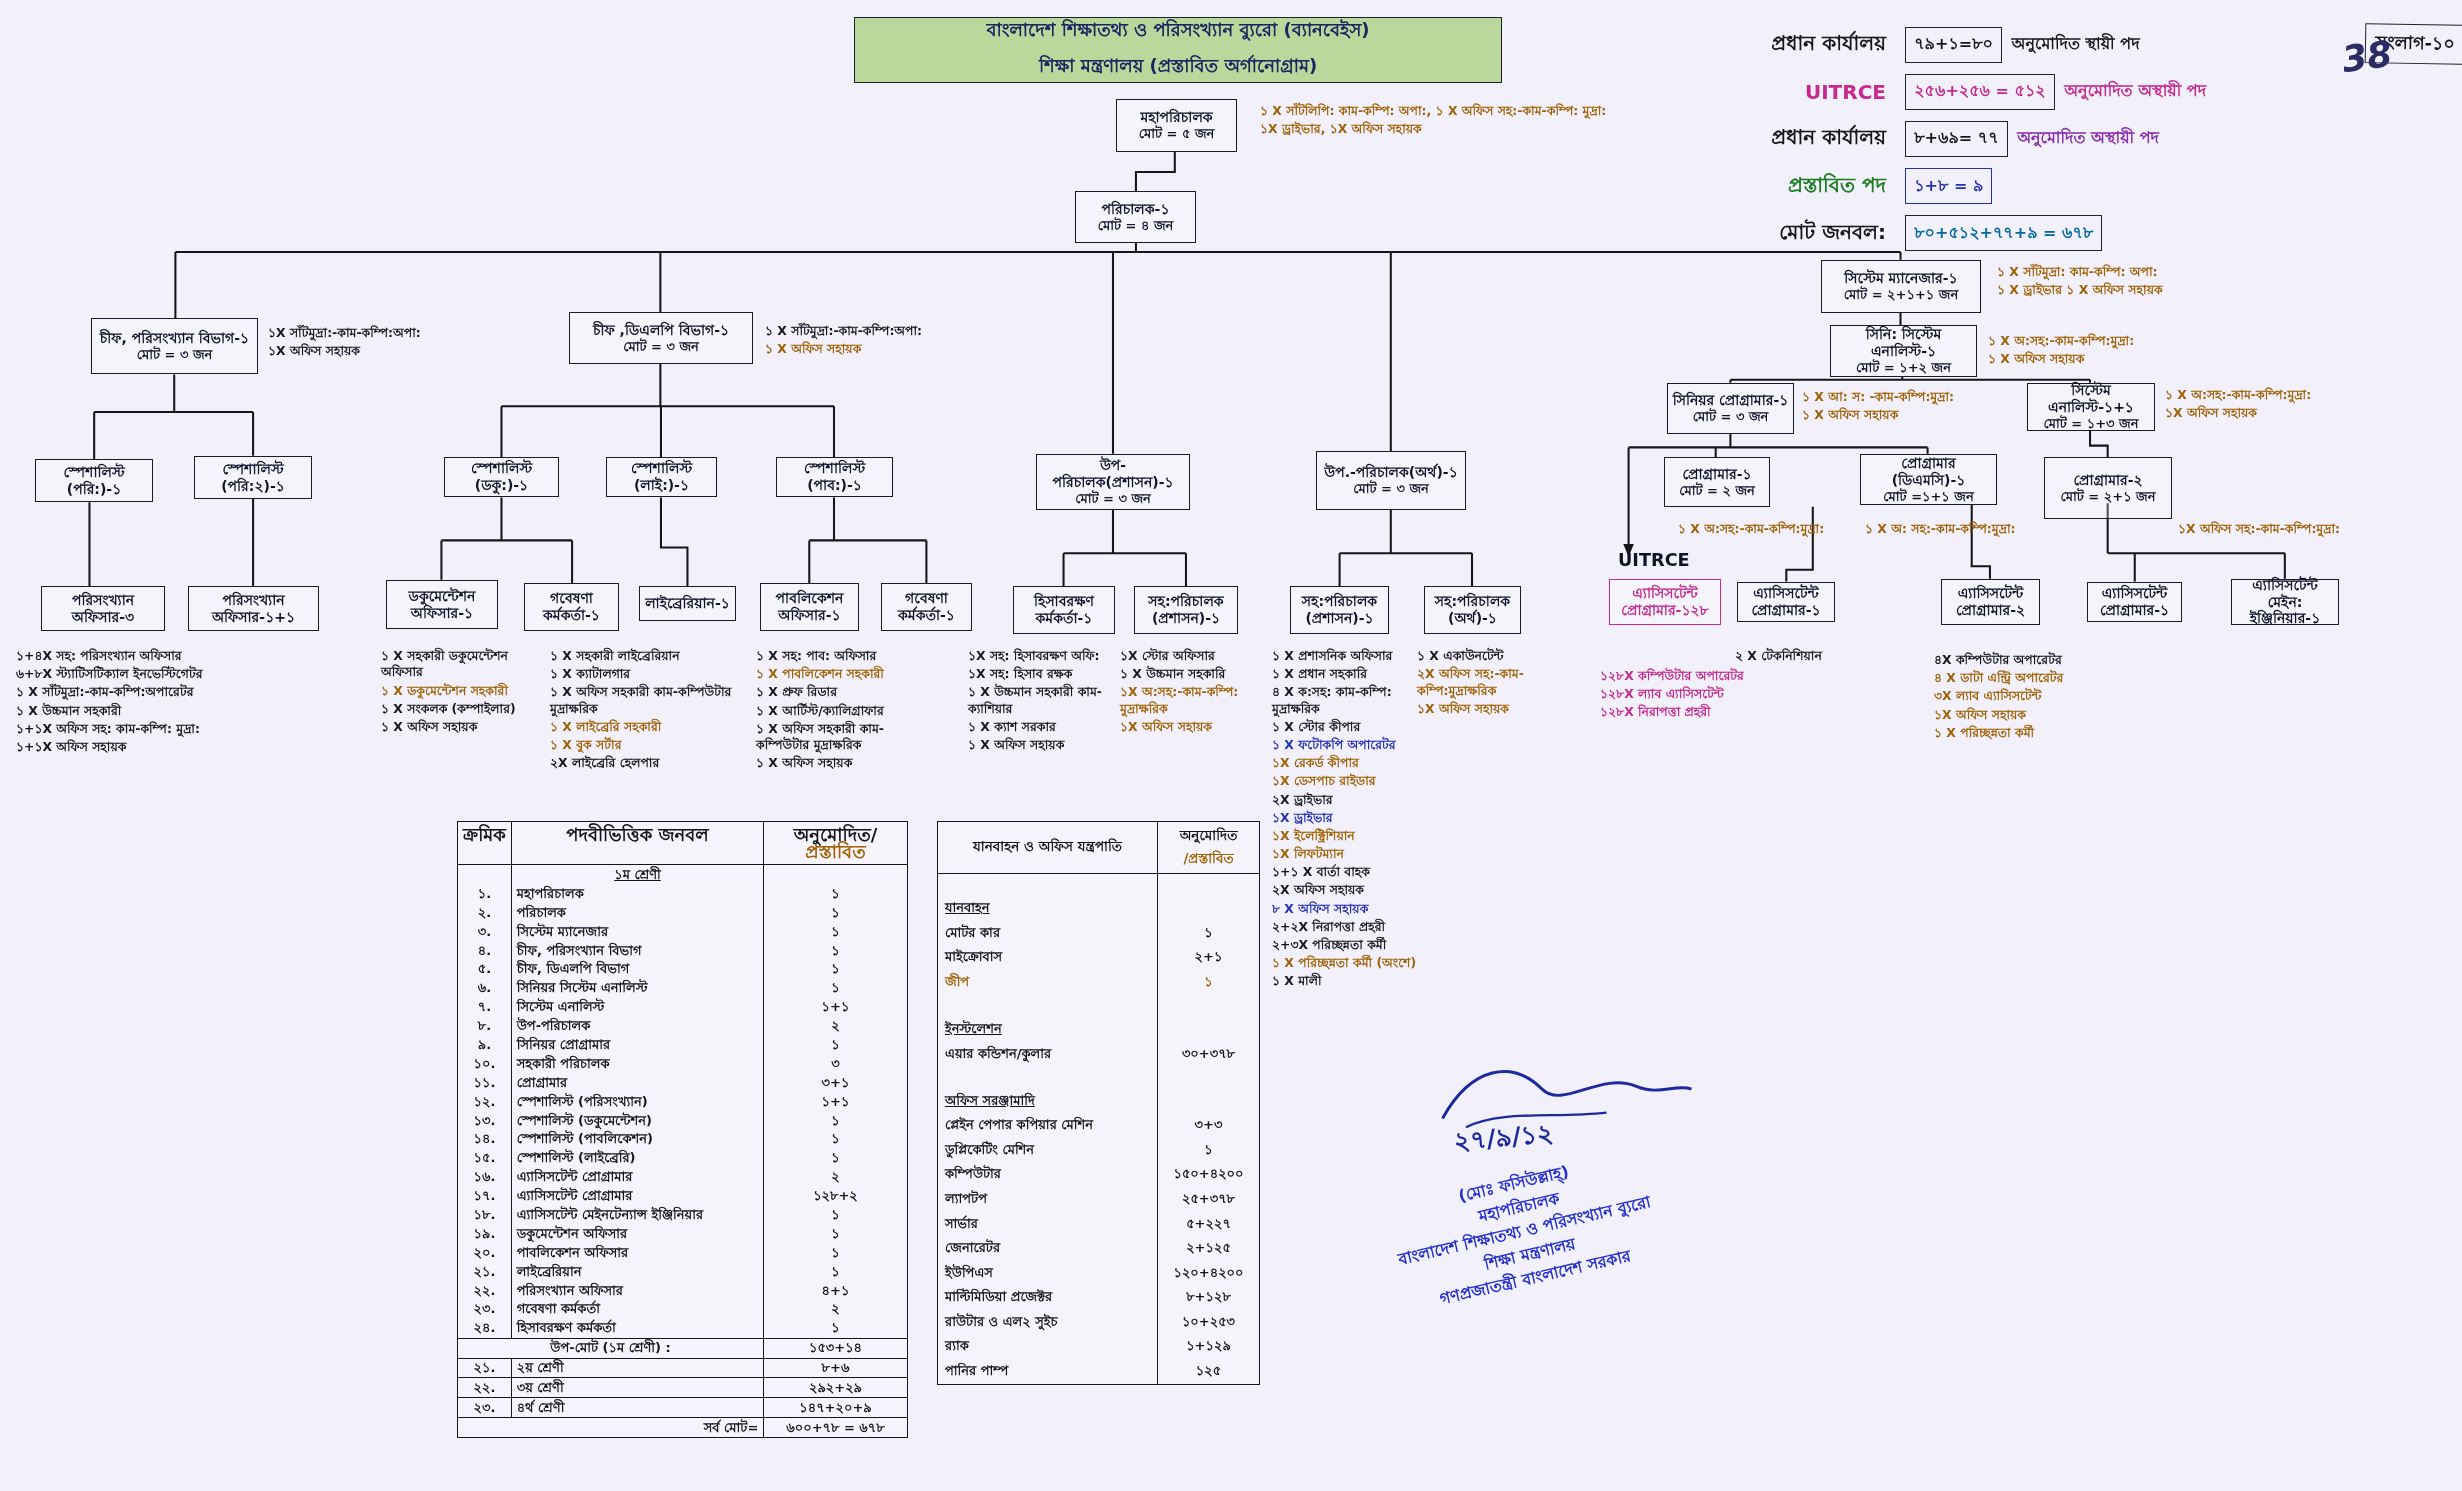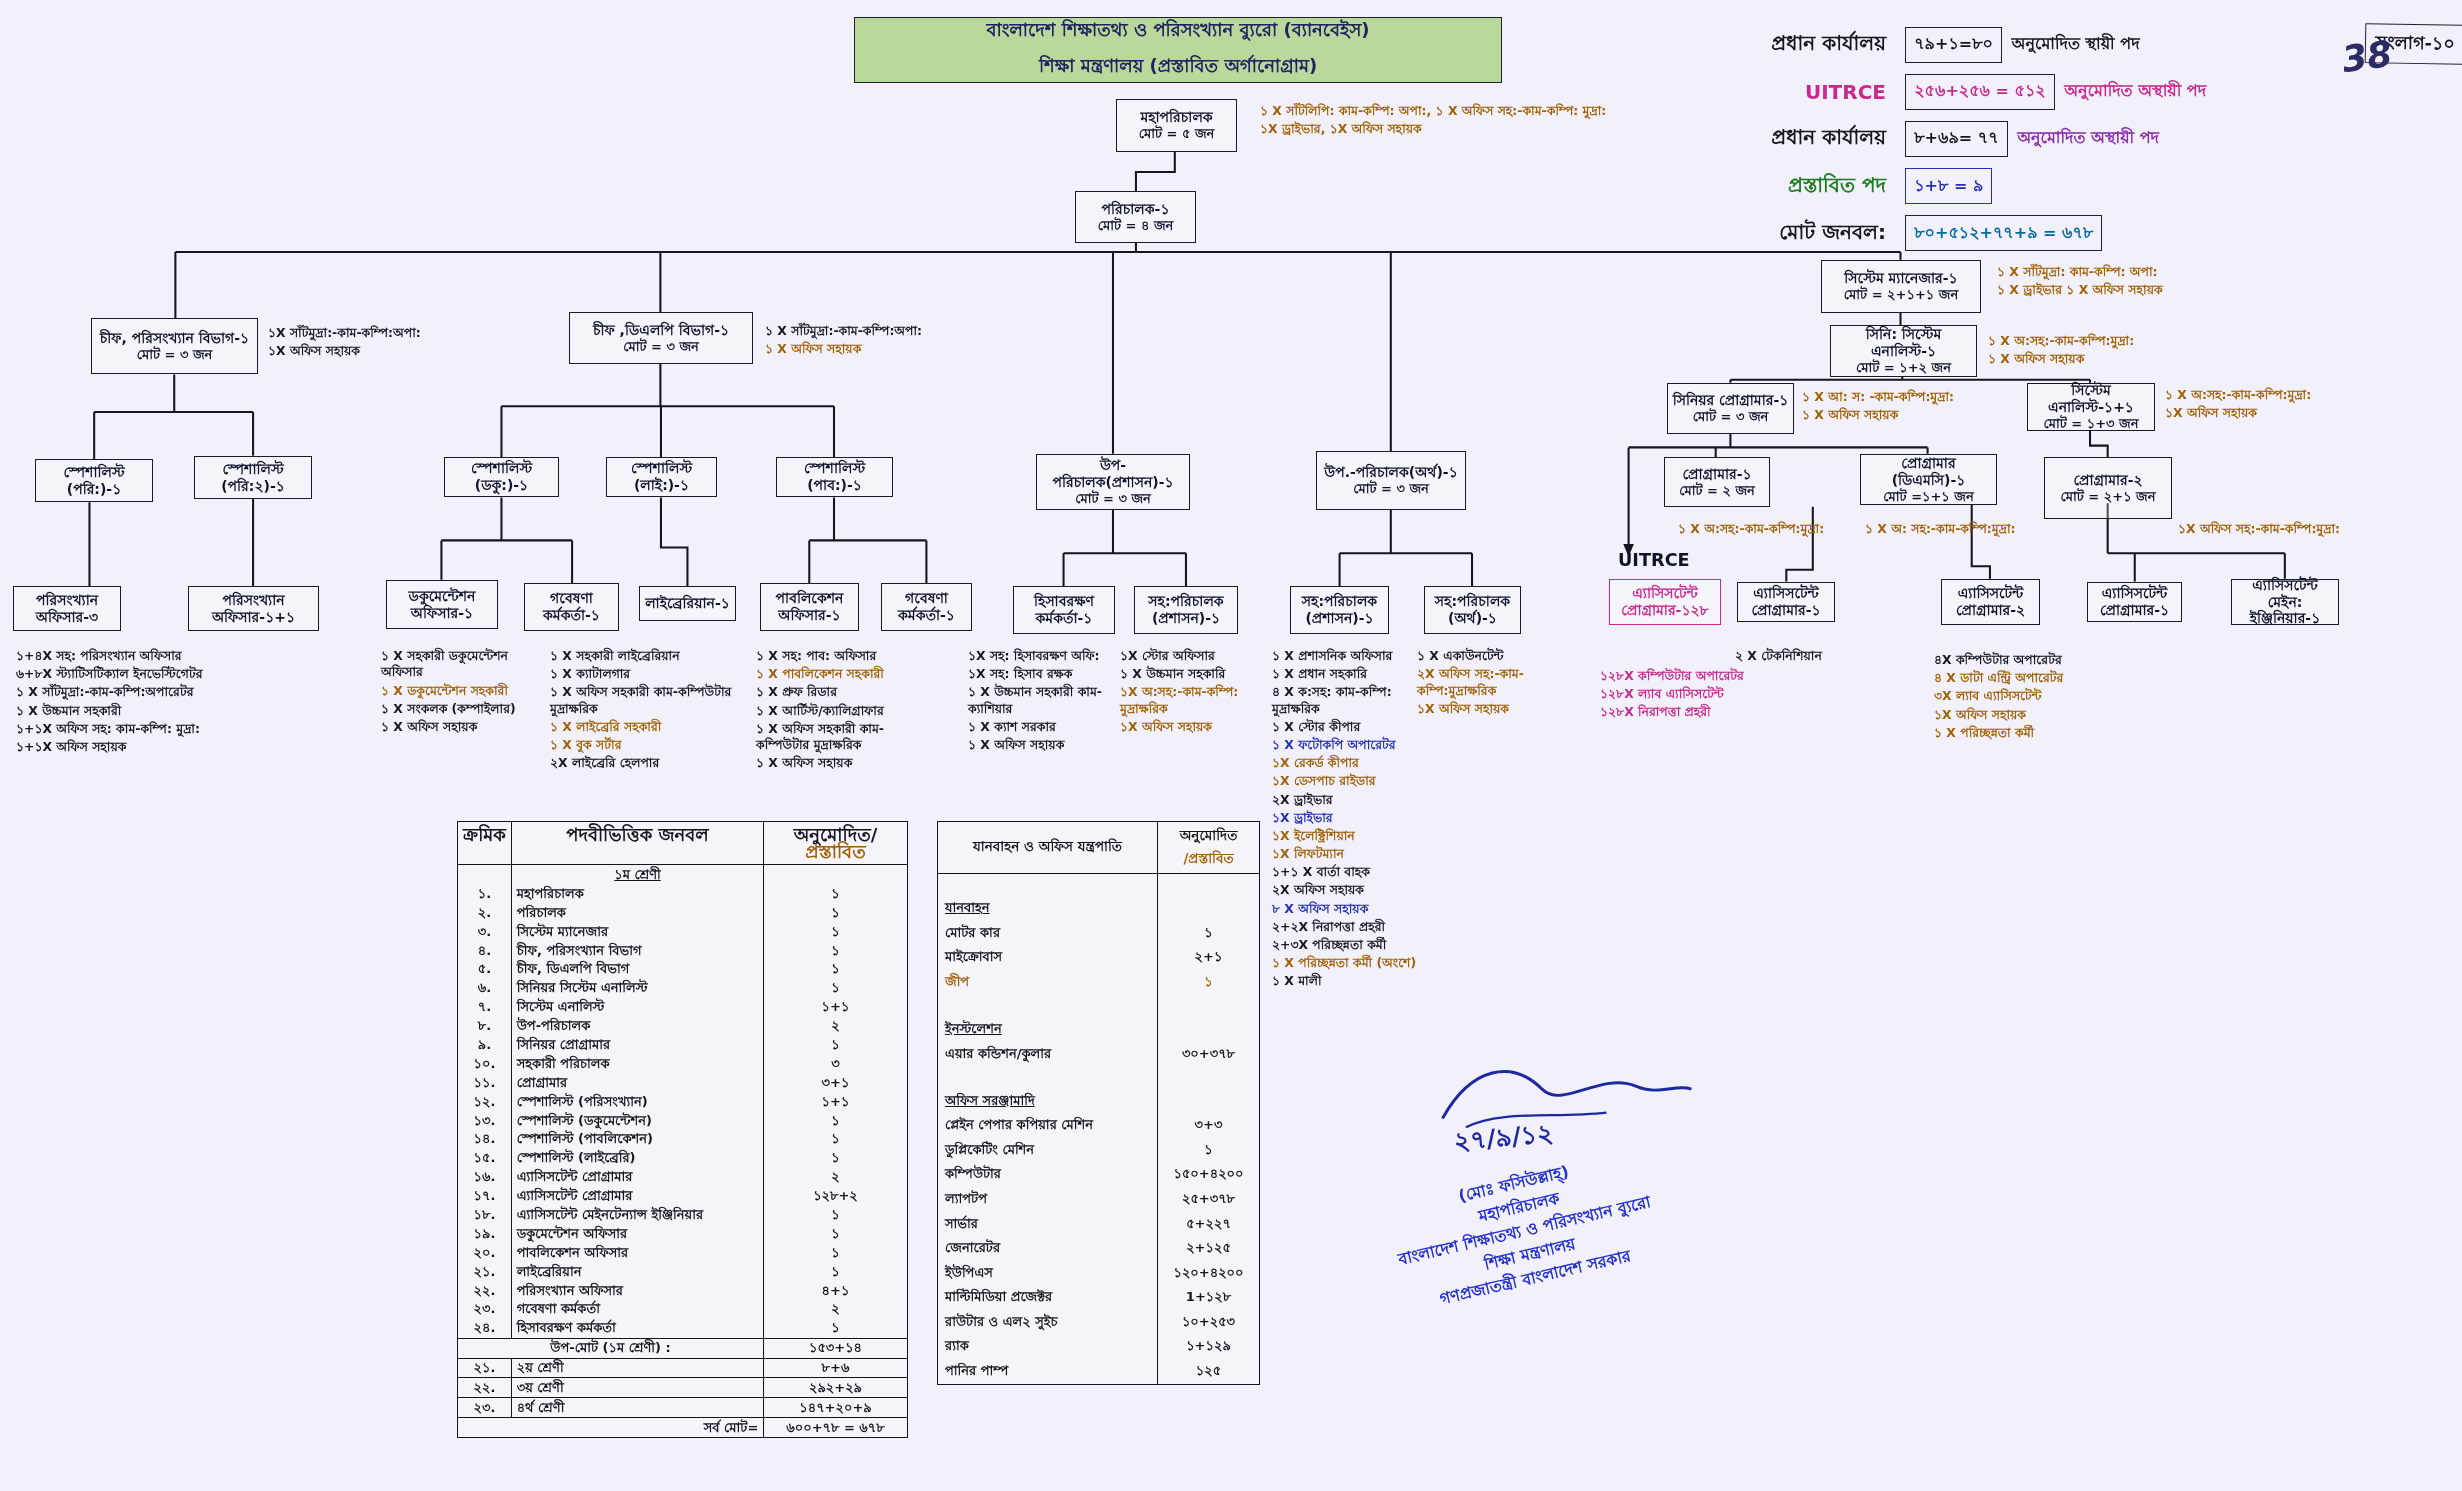--- a/index.html
+++ b/index.html
@@ -167,21 +167,21 @@
   <div class="box" style="left:2044px;top:457px;width:128px;height:62px">
     <div class="bt">প্রোগ্রামার-২</div>
     <div class="tot">মোট = ২+১ জন</div>
   </div>
   <div class="box" style="left:35px;top:459px;width:118px;height:43px">
     <div class="bt">স্পেশালিস্ট (পরি:)-১</div>
   </div>
   <div class="box" style="left:194px;top:456px;width:118px;height:43px">
     <div class="bt">স্পেশালিস্ট (পরি:২)-১</div>
   </div>
-  <div class="box" style="left:13px;top:586px;width:108px;height:45px">
+  <div class="box" style="left:41px;top:586px;width:124px;height:45px">
     <div class="bt">পরিসংখ্যান অফিসার-৩</div>
   </div>
   <div class="box" style="left:188px;top:586px;width:131px;height:45px">
     <div class="bt">পরিসংখ্যান অফিসার-১+১</div>
   </div>
   <div class="box" style="left:444px;top:457px;width:115px;height:40px">
     <div class="bt">স্পেশালিস্ট (ডকু:)-১</div>
   </div>
   <div class="box" style="left:606px;top:457px;width:111px;height:40px">
     <div class="bt">স্পেশালিস্ট (লাই:)-১</div>
@@ -665,21 +665,21 @@
           <div class="eq-val">২+১২৫</div>
         </div>
 
         <div class="eq-row">
           <div class="eq-name">ইউপিএস</div>
           <div class="eq-val">১২০+৪২০০</div>
         </div>
 
         <div class="eq-row">
           <div class="eq-name">মাল্টিমিডিয়া প্রজেক্টর</div>
-          <div class="eq-val">1+১২৮</div>
+          <div class="eq-val">৮+১২৮</div>
         </div>
 
         <div class="eq-row">
           <div class="eq-name">রাউটার ও এল২ সুইচ</div>
           <div class="eq-val">১০+২৫৩</div>
         </div>
 
         <div class="eq-row">
           <div class="eq-name">র‌্যাক</div>
           <div class="eq-val">১+১২৯</div>

